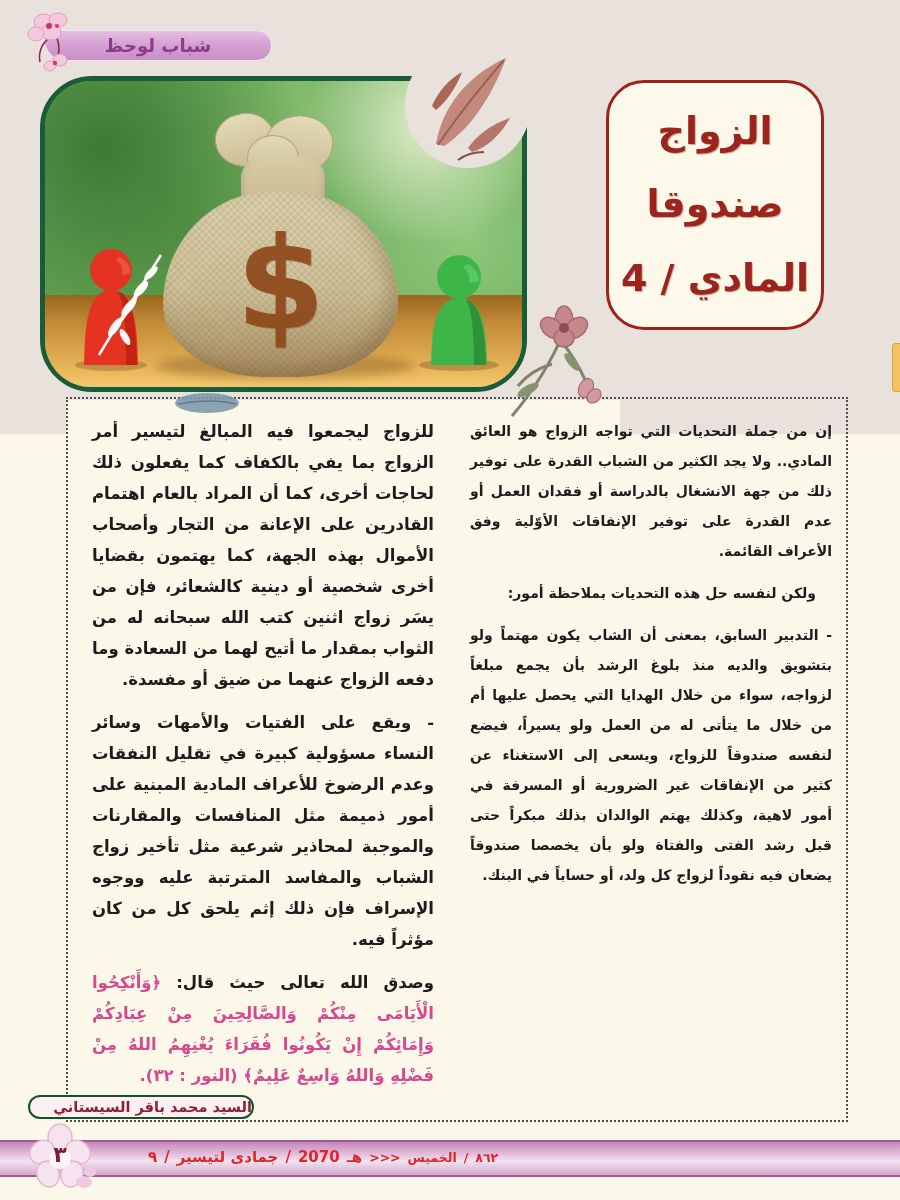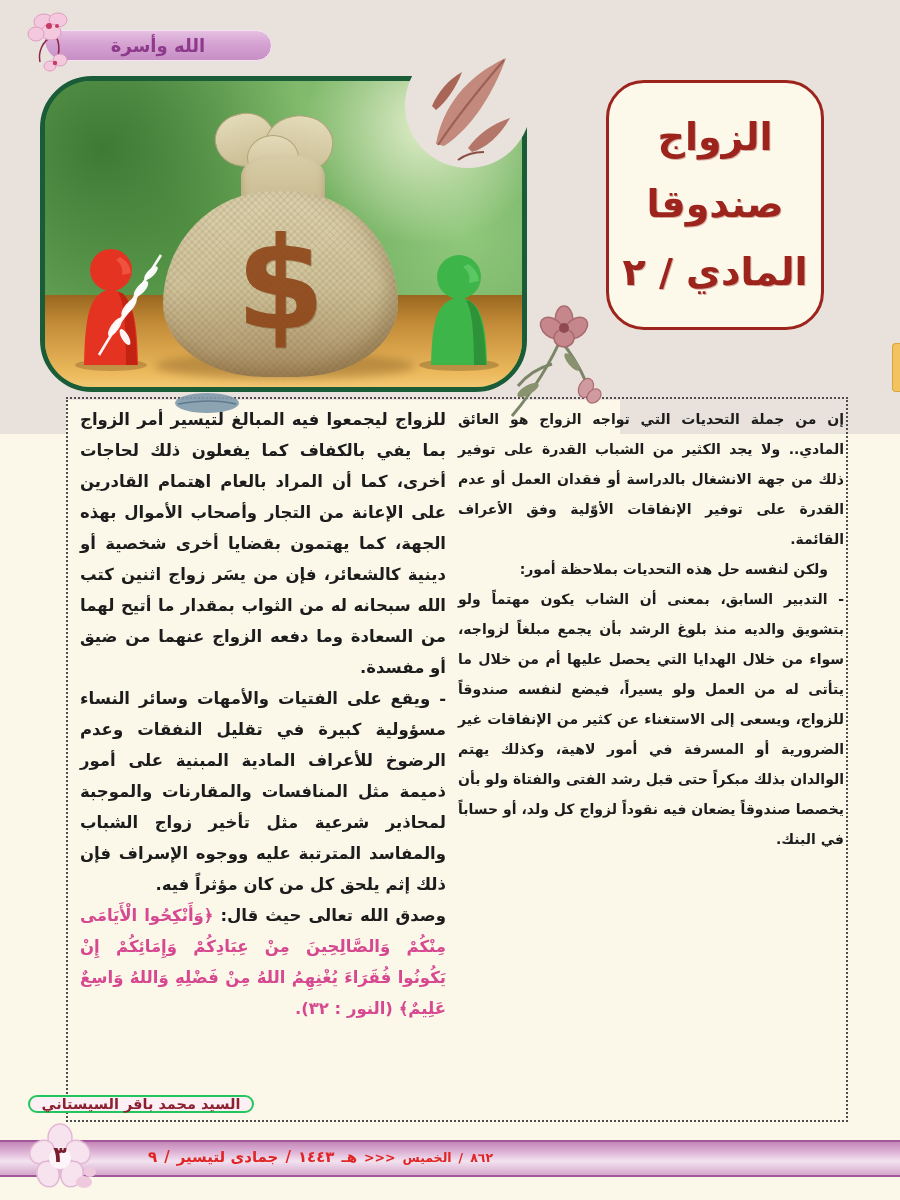--- a/index.html
+++ b/index.html
@@ -54,40 +54,40 @@
   .peg{position:absolute;}
   .deco{position:absolute;z-index:4;}
 
   
   .cutout{position:absolute;left:405px;top:42px;width:126px;height:126px;border-radius:50%;
     background:#e9e2dc;z-index:2;}
 
   
   .title-box{position:absolute;left:606px;top:80px;width:218px;height:250px;box-sizing:border-box;
     background:#fdf9ea;border:3px solid #9c241c;border-radius:38px;
-    display:flex;flex-direction:column;align-items:center;justify-content:center;gap:22px;z-index:2;}
+    display:flex;flex-direction:column;align-items:center;justify-content:center;gap:28px;z-index:2;}
   .title-box span{color:#9c241c;font-weight:bold;font-size:38px;line-height:1.2;
     text-shadow:1px 1px 0 rgba(140,30,25,.35);}
 
   .orange-tab{position:absolute;left:892px;top:343px;width:8px;height:47px;background:#f2c35f;
     border:1px solid #d9a53e;border-right:none;border-radius:4px 0 0 4px;}
 
   
   .dotted-box{position:absolute;left:66px;top:397px;width:782px;height:725px;
     border:2px dotted #4d4d4d;box-sizing:border-box;}
   .col{position:absolute;direction:rtl;text-align:justify;color:#1c1c1c;font-weight:bold;}
-  .col p{margin:0;}
+  .col p{margin:12px;}
   .col-right{left:458px;top:404px;width:386px;font-size:14px;line-height:30px;}
   .col-left{left:80px;top:404px;width:366px;font-size:16.5px;line-height:31px;}
   .indent{text-indent:16px;}
   .verse{color:#d6488f;}
 
-  .author-pill{position:absolute;left:28px;top:1095px;width:226px;height:18px;box-sizing:border-box;
-    background:#fdf0f5;border:2px solid #22c55e;border-radius:15px;z-index:3;
-    display:flex;align-items:center;justify-content:center;}
+  .author-pill{position:absolute;left:28px;top:1095px;width:226px;height:24px;box-sizing:border-box;
+    background:#fdf0f5;border:2px solid #14532d;border-radius:15px;z-index:3;
+    display:flex;align-items:center;justify-content:flex-end;}
   .author-pill span{color:#8c2030;font-weight:bold;font-size:14.5px;}
 
   
   .footer-strip{position:absolute;left:0;top:1140px;width:900px;height:33px;
     background:linear-gradient(180deg,#c488b8 0%,#ddb2d6 30%,#f3e3f0 58%,#d4a8cc 100%);
     border-top:2px solid #a1579a;border-bottom:2px solid #a1579a;z-index:1;}
   .footer-text{position:absolute;left:148px;top:1143px;height:28px;display:flex;align-items:center;
     gap:7px;z-index:2;color:#e02524;font-weight:bold;}
   .footer-text .big{font-size:15px;}
   .footer-text .small{font-size:12.5px;}
@@ -97,21 +97,21 @@
 </style>
 </head>
 <body>
 
 <div class="page">
   <div class="band-top"></div>
   <div class="beige-r"></div>
   <div class="beige-l"></div>
 
   <div class="banner-pill">
-    <span>الله وأسرة</span>
+    <span>شباب لوحظ</span>
   </div>
   <svg class="banner-flower" width="80" height="66" viewBox="0 0 80 66">
     <g stroke="#8e2547" stroke-width="1.5" fill="none">
       <path d="M30 20 C40 30, 42 44, 34 58"></path>
         <path d="M32 28 C22 34, 18 44, 20 54"></path>
     </g>
     <g fill="#f4c9de" stroke="#e09cc2" stroke-width="1">
       <ellipse cx="24" cy="14" rx="10" ry="8"></ellipse>
         <ellipse cx="38" cy="12" rx="9" ry="7"></ellipse>
       <ellipse cx="31" cy="24" rx="10" ry="8"></ellipse>
@@ -202,21 +202,21 @@
   </svg>
 
   <svg class="deco" style="left:172px;top:390px;" width="70" height="26" viewBox="0 0 70 26">
     <ellipse cx="35" cy="13" rx="32" ry="10" fill="#8099ab" opacity=".9"></ellipse>
     <path d="M6 14 C28 10 48 10 64 14" stroke="#5f7a8e" stroke-width="1.5" fill="none"></path>
   </svg>
 
   <div class="title-box">
     <span>الزواج</span>
     <span>صندوقا</span>
-    <span>المادي / ٢</span>
+    <span>المادي / 4</span>
   </div>
 
   <div class="orange-tab"></div>
 
   <div class="dotted-box"></div>
 
   <div class="col col-right">
     <p>إن من جملة التحديات التي تواجه الزواج هو العائق المادي.. ولا يجد الكثير من الشباب القدرة على توفير ذلك من جهة الانشغال بالدراسة أو فقدان العمل أو عدم القدرة على توفير الإنفاقات الأوّلية وفق الأعراف القائمة.</p>
     <p class="indent">ولكن لنفسه حل هذه التحديات بملاحظة أمور:</p>
     <p>- التدبير السابق، بمعنى أن الشاب يكون مهتماً ولو بتشويق والديه منذ بلوغ الرشد بأن يجمع مبلغاً لزواجه، سواء من خلال الهدايا التي يحصل عليها أم من خلال ما يتأتى له من العمل ولو يسيراً، فيضع لنفسه صندوقاً للزواج، ويسعى إلى الاستغناء عن كثير من الإنفاقات غير الضرورية أو المسرفة في أمور لاهية، وكذلك يهتم الوالدان بذلك مبكراً حتى قبل رشد الفتى والفتاة ولو بأن يخصصا صندوقاً يضعان فيه نقوداً لزواج كل ولد، أو حساباً في البنك.</p>
@@ -231,21 +231,21 @@
   <div class="author-pill">
     <span>السيد محمد باقر السيستاني</span>
   </div>
 
   <div class="footer-strip"></div>
   <div class="footer-text">
     <span class="big">٩</span>
     <span class="big">/</span>
     <span class="big">جمادى لتيسير</span>
     <span class="big">/</span>
-    <span class="big">١٤٤٣</span>
+    <span class="big">2070</span>
     <span class="big">هـ</span>
     <span class="small">&gt;&gt;&gt;</span>
     <span class="small">الخميس</span>
     <span class="small">/</span>
     <span class="small">٨٦٢</span>
   </div>
 
   <div class="page-flower">
     <svg width="72" height="74" viewBox="0 0 72 74">
       <g fill="#f6e3ee" stroke="#e3b8d4" stroke-width="1.5">

